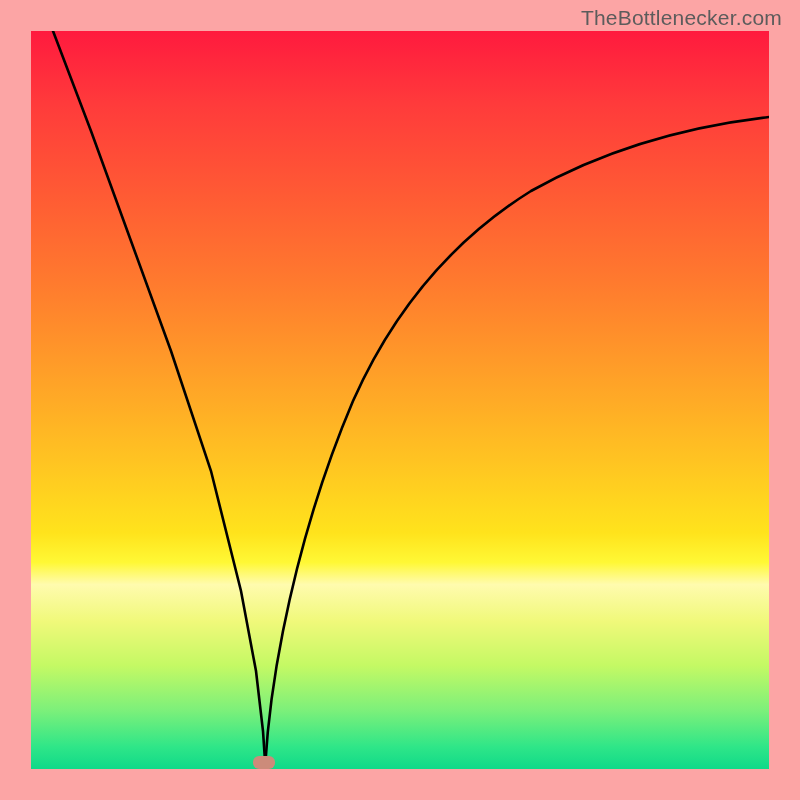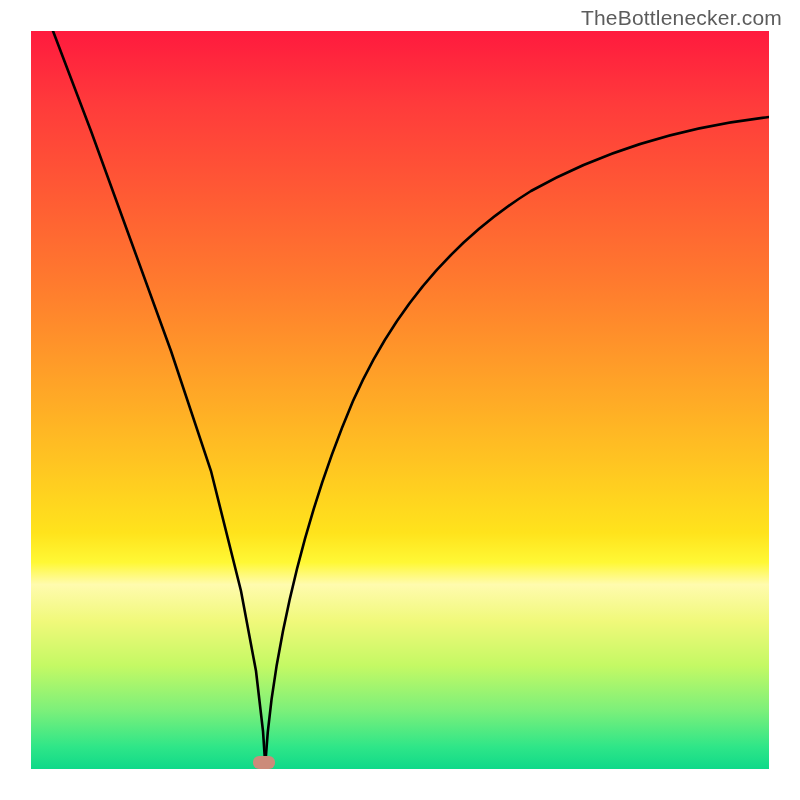--- a/index.html
+++ b/index.html
@@ -6,21 +6,21 @@
     body {
       width: 800px;
       height: 800px;
       background: #000;
       position: relative;
       font-family: Arial, sans-serif;
     }
     .outer-frame {
       width: 800px;
       height: 800px;
-      background: #ffffff;
+      background: #fca5a5;
       position: relative;
     }
     .plot-area {
       position: absolute;
       left: 31px;
       top: 31px;
       width: 738px;
       height: 738px;
       background: linear-gradient(to bottom,
         #ff1a3e 0%,

